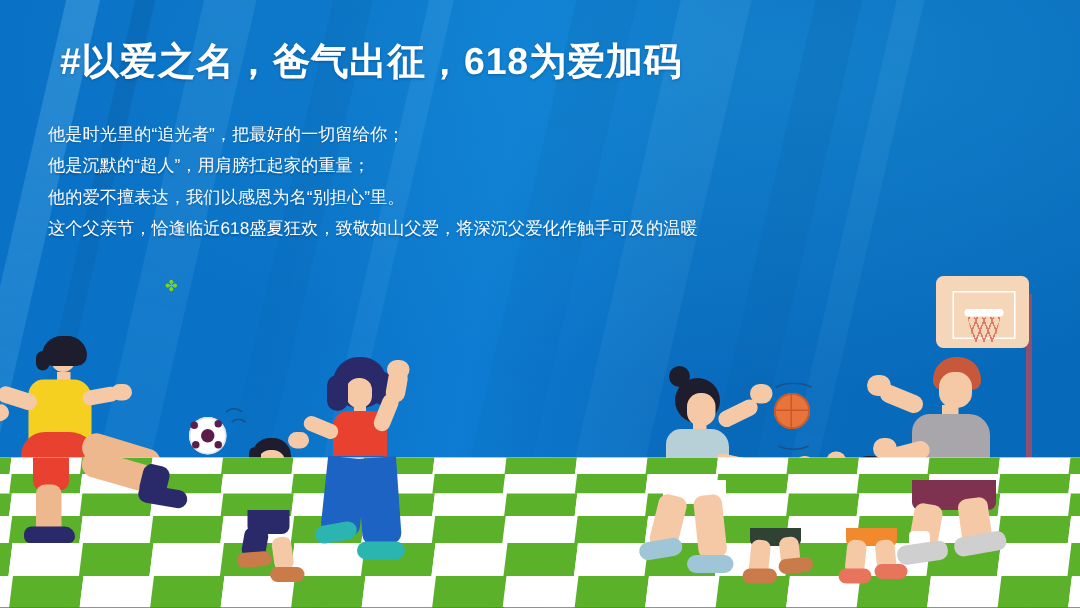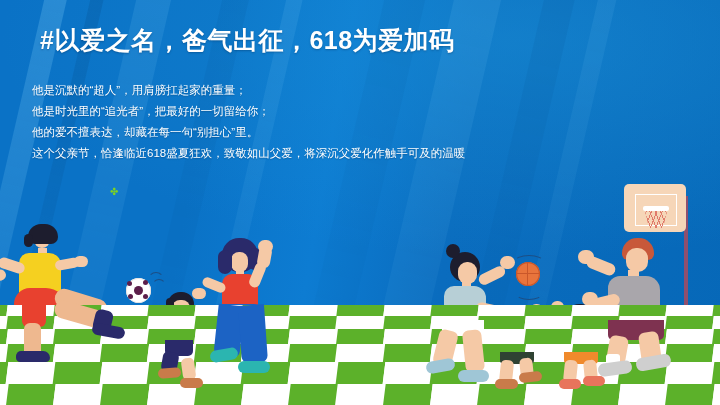--- a/index.html
+++ b/index.html
@@ -78,23 +78,23 @@
   <div class="streak d" style="left:236px;top:-60px;width:26px;height:480px;transform:rotate(13deg);opacity:.45;"></div>
   <div class="streak" style="left:300px;top:-60px;width:16px;height:480px;transform:rotate(13deg);opacity:.5;"></div>
   <div class="streak d" style="left:398px;top:-60px;width:40px;height:480px;transform:rotate(13deg);opacity:.35;"></div>
   <div class="streak" style="left:470px;top:-70px;width:46px;height:500px;transform:rotate(13deg);opacity:.45;"></div>
   <div class="streak d" style="left:560px;top:-70px;width:30px;height:500px;transform:rotate(13deg);opacity:.5;"></div>
   <div class="streak" style="left:614px;top:-70px;width:18px;height:500px;transform:rotate(13deg);opacity:.4;"></div>
 
   <div class="headline">#以爱之名，爸气出征，618为爱加码</div>
 
   <div class="body-copy">
+    <span class="ln">他是时光里的“追光者”，把最好的一切留给你；</span>
     <span class="ln">他是沉默的“超人”，用肩膀扛起家的重量；</span>
-    <span class="ln">他是时光里的“追光者”，把最好的一切留给你；</span>
-    <span class="ln">他的爱不擅表达，却藏在每一句“别担心”里。</span>
+    <span class="ln">他的爱不擅表达，我们以感恩为名“别担心”里。</span>
     <span class="ln">这个父亲节，恰逢临近618盛夏狂欢，致敬如山父爱，将深沉父爱化作触手可及的温暖</span>
   </div>
   <div class="clover" style="left:110px;top:187px;">✤</div>
 
   <div class="pole"></div>
   <div class="pole-arm"></div>
   <div class="hoop">
     <div class="backboard"></div>
     <div class="bb-inner"></div>
     <div class="net"></div>

